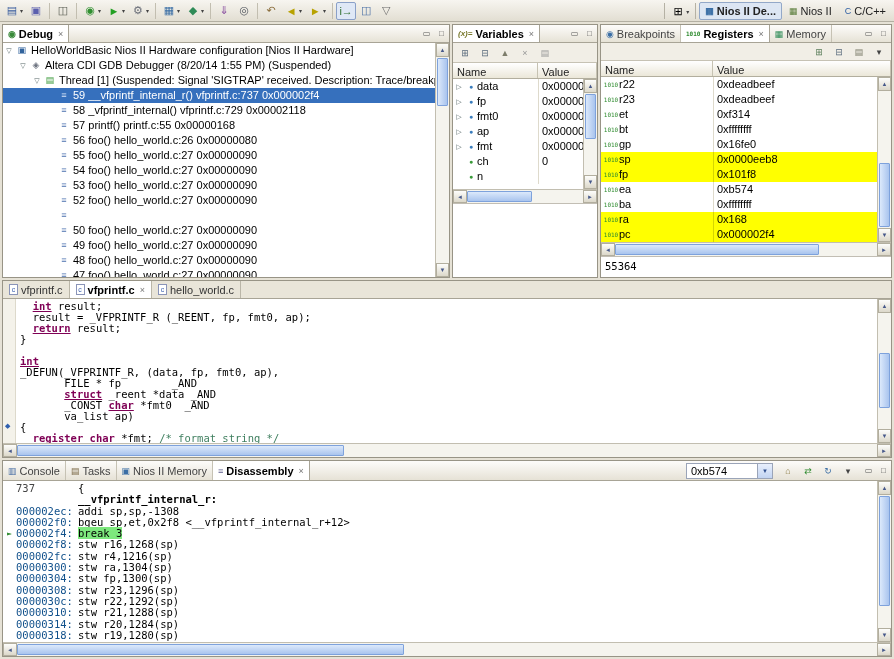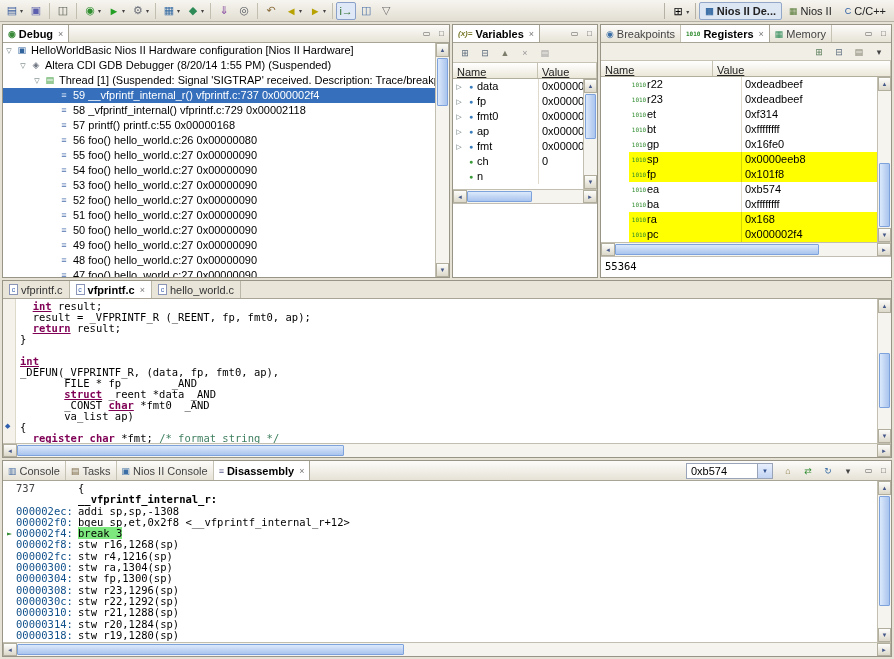--- a/index.html
+++ b/index.html
@@ -32,21 +32,21 @@
 .vt-pattern{font-family:"DejaVu Sans Mono",monospace;font-size:6px;letter-spacing:0;}
 .vt-xvar{font-size:8px;font-style:italic;color:#7a7a2e;font-weight:bold;}
 .vt-close{font-size:9px;color:#777;margin-left:2px;font-weight:normal;}
 .vt-fill{flex:1;}
 .minmax{width:15px;text-align:center;font-size:8px;color:#555;align-self:center;cursor:default;}
 .panel-body{flex:1;display:flex;overflow:hidden;}
 .view-toolbar{height:20px;flex:0 0 20px;display:flex;align-items:center;gap:2px;padding:0 3px;background:#f1eee6;border-bottom:1px solid #c6c2b4;}
 .view-toolbar.right{justify-content:flex-end;height:18px;flex:0 0 18px;}
 .vtb-btn{width:18px;height:16px;display:flex;align-items:center;justify-content:center;font-size:9px;border:1px solid transparent;border-radius:2px;}
 .col-hdrs{display:flex;height:16px;flex:0 0 16px;background:linear-gradient(#ffffff,#ebe7d9);border-bottom:1px solid #b2ae9e;font-size:11px;color:#222;}
-.col{padding:2px 4px;line-height:15px;border-right:1px solid #c6c2b2;overflow:hidden;text-decoration:underline;}
+.col{padding:2px 4px;line-height:15px;border-right:1px solid #c6c2b2;overflow:hidden;}
 
 
 .tree-area{flex:1;overflow:hidden;background:#fff;}
 .tree-row{height:15px;line-height:15px;display:flex;align-items:center;white-space:nowrap;font-size:11px;overflow:hidden;}
 .tree-row.sel{background:#3670bd;color:#fff;}
 .indent{flex:0 0 auto;}
 .expander{width:12px;flex:0 0 12px;font-size:7px;color:#566;text-align:center;}
 .titem-icon{width:14px;flex:0 0 14px;font-size:9px;text-align:center;}
 .tlabel{padding-left:2px;}
 .rows-wrap{display:flex;overflow:hidden;}
@@ -268,21 +268,20 @@
           <div class="tree-row">
             <span class="indent" style="width: 42px;"></span>
             <span class="expander"></span>
             <span class="titem-icon" style="color: rgb(74, 111, 174);">≡</span>
             <span class="tlabel">52 foo() hello_world.c:27 0x00000090</span>
           </div>
           <div class="tree-row">
             <span class="indent" style="width: 42px;"></span>
             <span class="expander"></span>
             <span class="titem-icon" style="color: rgb(74, 111, 174);">≡</span>
-            <span class="tlabel">51 foo() hello_world.c:27 0x00000090</span>
           </div>
           <div class="tree-row">
             <span class="indent" style="width: 42px;"></span>
             <span class="expander"></span>
             <span class="titem-icon" style="color: rgb(74, 111, 174);">≡</span>
             <span class="tlabel">50 foo() hello_world.c:27 0x00000090</span>
           </div>
           <div class="tree-row">
             <span class="indent" style="width: 42px;"></span>
             <span class="expander"></span>
@@ -454,21 +453,21 @@
         </span>
         <span class="vtb-btn">
           <span style="color: rgb(68, 68, 68);">▾</span>
         </span>
       </div>
     <div class="col-hdrs">
       <div class="col" style="width:112px;flex:0 0 112px;">Name</div>
       <div class="col" style="flex:1;">Value</div>
     </div>
     <div class="rows-wrap" style="height:165px;flex:0 0 165px;">
-      <div id="reg-rows" style="flex:1;overflow:hidden;padding-left:28px;">
+      <div id="reg-rows" style="flex:1;overflow:hidden;">
           <div class="rrow">
             <span class="rname">
               <span class="reg-icon">1010</span>
               <span>r22</span>
             </span>
             <span class="rval">0xdeadbeef</span>
           </div>
           <div class="rrow">
             <span class="rname">
               <span class="reg-icon">1010</span>
@@ -616,21 +615,21 @@
           <div class="view-tab">
             <span class="vt-icon" style="color: rgb(74, 111, 165);">▥</span>
             <span class="vt-label">Console</span>
           </div>
           <div class="view-tab">
             <span class="vt-icon" style="color: rgb(125, 107, 74);">▤</span>
             <span class="vt-label">Tasks</span>
           </div>
           <div class="view-tab">
             <span class="vt-icon" style="color: rgb(58, 110, 165);">▣</span>
-            <span class="vt-label">Nios II Console</span>
+            <span class="vt-label">Nios II Memory</span>
           </div>
           <div class="view-tab active">
             <span class="vt-icon" style="color: rgb(90, 90, 139);">≡</span>
             <span class="vt-label">Disassembly</span>
             <span class="vt-close">×</span>
           </div>
         </span>
       <span class="combo">
         <span class="combo-text">0xb574</span>
         <span class="combo-btn">▼</span>

